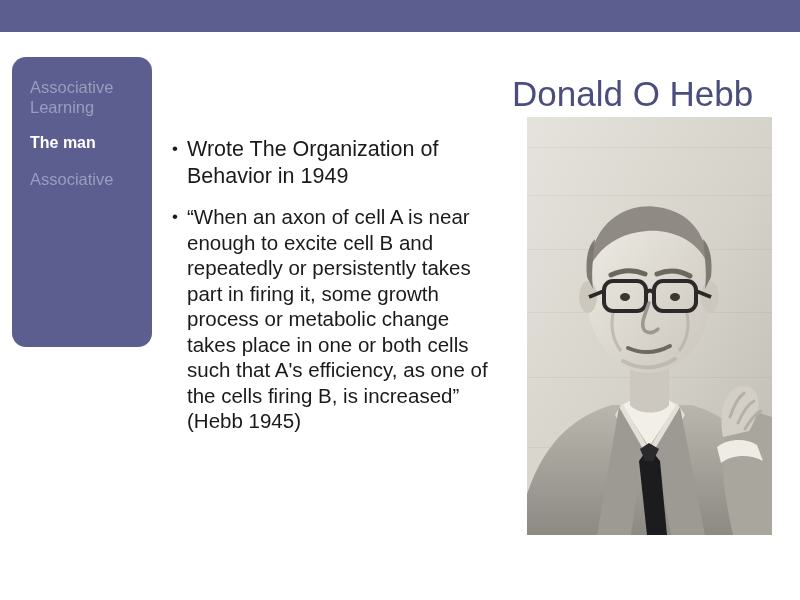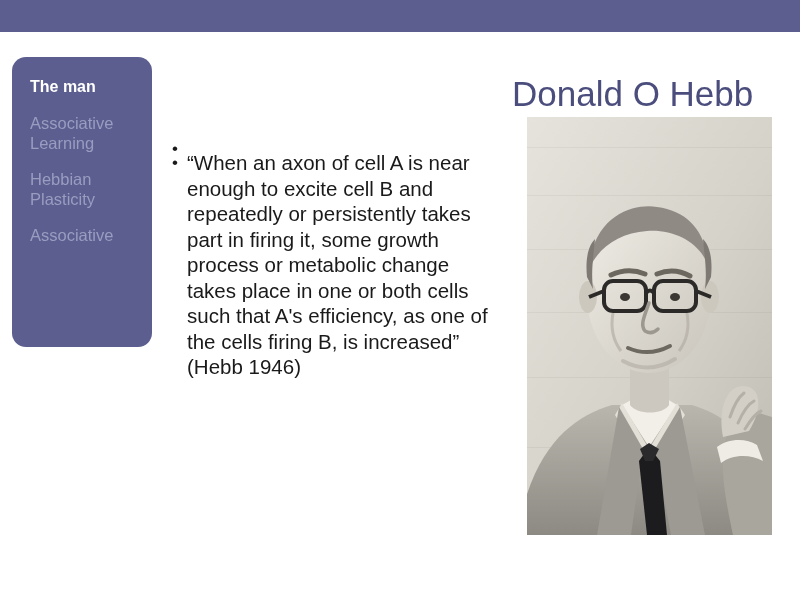--- a/index.html
+++ b/index.html
@@ -107,43 +107,41 @@
   .portrait svg { display: block; }
 </style>
 </head>
 <body>
 
 <div class="slide">
 
   <div class="top-band"></div>
 
   <div class="sidebar">
+    <div class="nav-item">
+      <span>Associative Learning</span>
+    </div>
     <div class="nav-item active">
       <span>The man</span>
-    </div>
-    <div class="nav-item">
-      <span>Associative Learning</span>
-    </div>
-    <div class="nav-item">
-      <span>Hebbian Plasticity</span>
     </div>
     <div class="nav-item">
       <span>Associative</span>
     </div>
   </div>
 
   <div class="title">Donald O Hebb</div>
 
   <div class="content">
     <div class="bullet first">
       <span class="dot">•</span>
+      <span>Wrote The Organization of Behavior in 1949</span>
     </div>
     <div class="bullet quote">
       <span class="dot">•</span>
-      <span>“When an axon of cell A is near enough to excite cell B and repeatedly or persistently takes part in firing it, some growth process or metabolic change takes place in one or both cells such that A's efficiency, as one of the cells firing B, is increased” (Hebb 1946)</span>
+      <span>“When an axon of cell A is near enough to excite cell B and repeatedly or persistently takes part in firing it, some growth process or metabolic change takes place in one or both cells such that A's efficiency, as one of the cells firing B, is increased” (Hebb 1945)</span>
     </div>
   </div>
 
   <div class="portrait">
     <svg width="245" height="418" viewBox="0 0 245 418" xmlns="http://www.w3.org/2000/svg" aria-hidden="true">
       <defs>
         <linearGradient id="bgGrad" x1="0" y1="0" x2="1" y2="1">
           <stop offset="0%" stop-color="#e6e3dc"></stop>
           <stop offset="55%" stop-color="#d5d2ca"></stop>
           <stop offset="100%" stop-color="#bdbab2"></stop>

